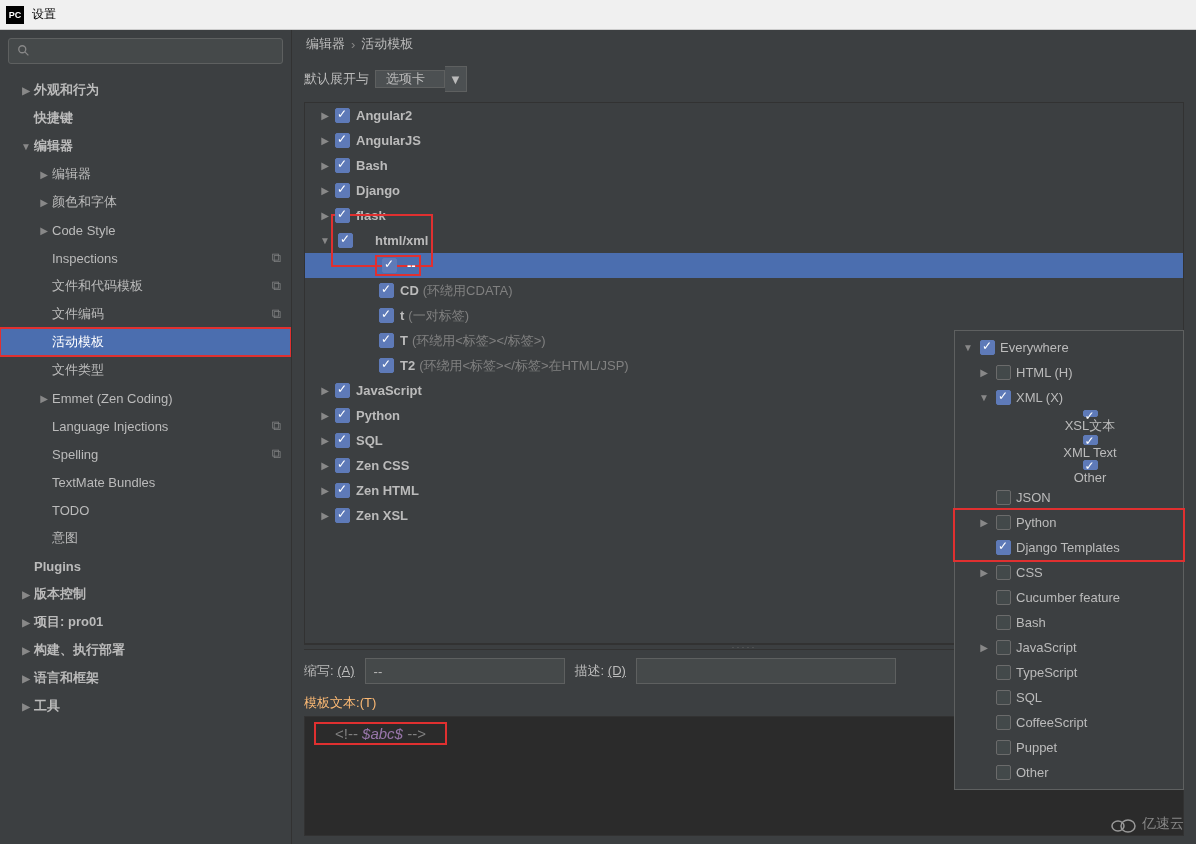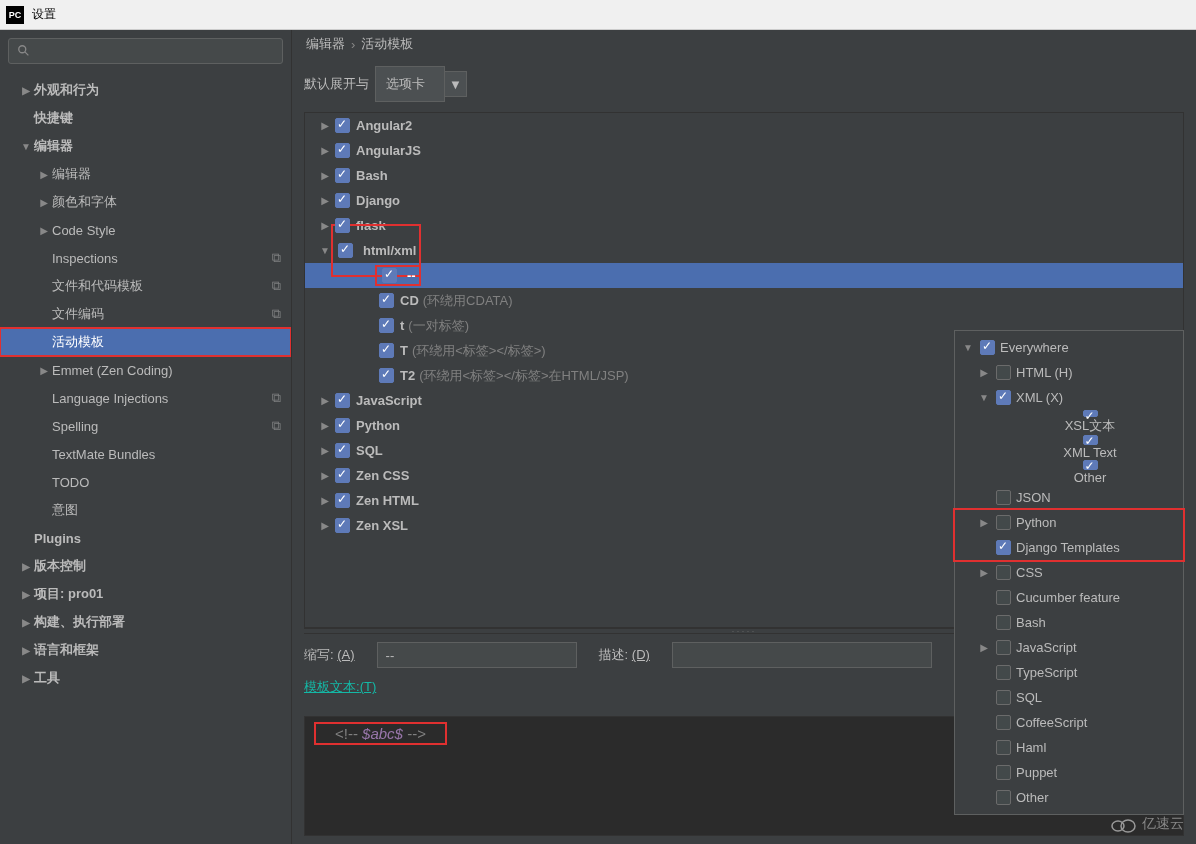--- a/index.html
+++ b/index.html
@@ -28,43 +28,43 @@
 .tree-item.lvl2 { padding-left: 36px; }
 
 .content { flex: 1; display: flex; flex-direction: column; background: #3c3f41; position: relative; }
 .breadcrumb { height: 28px; display: flex; align-items: center; padding: 0 14px; color: #bbbbbb; }
 .breadcrumb .sep { margin: 0 6px; color: #888; }
 
 .content-body { flex: 1; padding: 8px 12px; display: flex; flex-direction: column; overflow: hidden; }
 
 .expand-row { display: flex; align-items: center; margin-bottom: 10px; gap: 6px; }
 .expand-row .combo { display: flex; align-items: center; }
-.expand-row .combo-box { background: #4c5052; border: 1px solid #5e6060; height: 36px; padding: 0 10px; display: flex; align-items: center; color: #bbbbbb; min-width: 70px; }
+.expand-row .combo-box { background: #4c5052; border: 1px solid #5e6060; height: 18px; padding: 0 10px; display: flex; align-items: center; color: #bbbbbb; min-width: 70px; }
 .expand-row .combo-btn { background: #4c5052; border: 1px solid #5e6060; border-left: none; height: 26px; width: 22px; display: flex; align-items: center; justify-content: center; color: #bbbbbb; }
 
 .template-panel { flex: 1; background: #3c3f41; border: 1px solid #323232; overflow-y: auto; position: relative; }
 .tmpl-item { display: flex; align-items: center; height: 25px; padding-left: 8px; color: #bbbbbb; }
 .tmpl-item .arrow { width: 16px; font-size: 10px; color: #888; text-align: center; }
 .tmpl-item input[type=checkbox] { margin: 0 6px 0 2px; width: 14px; height: 14px; accent-color: #5e7ab8; }
 .tmpl-item .name { font-weight: bold; }
 .tmpl-item .hint { color: #808080; font-weight: normal; margin-left: 4px; font-style: normal; }
 .tmpl-item.lvl1 { padding-left: 12px; }
 .tmpl-item.lvl2 { padding-left: 56px; }
 .tmpl-item.selected { background: #4b6eaf; color: #fff; }
 .tmpl-item.selected .arrow { color: #fff; }
 
 .divider-h { height: 6px; cursor: ns-resize; background: #3c3f41; border-top: 1px solid #323232; border-bottom: 1px solid #323232; display:flex; align-items:center; justify-content:center; color:#666; font-size:9px; letter-spacing:2px; }
 
 .editor-section { padding-top: 8px; }
-.form-row { display: flex; align-items: center; gap: 22px; margin-bottom: 10px; }
+.form-row { display: flex; align-items: center; gap: 10px; margin-bottom: 10px; }
 .form-row label { color: #bbbbbb; font-size: 13px; }
 .form-row .underline { text-decoration: underline; }
 .form-row input[type=text] { background: #45494a; border: 1px solid #5e6060; height: 26px; padding: 0 8px; color: #bbbbbb; flex: 1; font-size: 13px; }
 
-.tmpl-text-label { color: #14b8a6; margin-bottom: 20px; text-decoration: underline; }
+.tmpl-text-label { color: #fdba74; margin-bottom: 4px; }
 .code-editor { background: #2b2b2b; border: 1px solid #323232; height: 120px; padding: 6px 10px; font-family: "Consolas", monospace; font-size: 15px; color: #808080; position: relative; }
 .code-editor .var { color: #9876aa; font-style: italic; }
 
 .applicable-row { display: flex; align-items: center; padding: 12px 0 0 0; color: #bbbbbb; font-size: 13px; }
 .applicable-row .change { color: #589df6; margin-left: 6px; cursor: pointer; }
 
 .context-panel { position: absolute; right: 12px; top: 300px; width: 230px; background: #3c3f41; border: 1px solid #5e6060; z-index: 10; padding: 4px 0; }
 .ctx-item { display: flex; align-items: center; height: 25px; padding-left: 6px; color: #bbbbbb; }
 .ctx-item .arrow { width: 14px; font-size: 10px; color: #888; text-align: center; }
 .ctx-item input[type=checkbox] { margin: 0 5px; width: 13px; height: 13px; }
@@ -137,20 +137,24 @@
         <div class="tree-item lvl2">
           <span class="arrow"></span>
           <span class="label">文件编码</span>
           <span class="copy-icon">⧉</span>
         </div>
         <div class="tree-item lvl2 selected redoutline">
           <span class="arrow"></span>
           <span class="label">活动模板</span>
         </div>
         <div class="tree-item lvl2">
+          <span class="arrow"></span>
+          <span class="label">文件类型</span>
+        </div>
+        <div class="tree-item lvl2">
           <span class="arrow">▶</span>
           <span class="label">Emmet (Zen Coding)</span>
         </div>
         <div class="tree-item lvl2">
           <span class="arrow"></span>
           <span class="label">Language Injections</span>
           <span class="copy-icon">⧉</span>
         </div>
         <div class="tree-item lvl2">
           <span class="arrow"></span>
@@ -234,21 +238,21 @@
             <input type="checkbox" class="cb" checked="" style="">
             <span class="name">Django</span>
           </div>
           <div class="tmpl-item lvl1">
             <span class="arrow">▶</span>
             <input type="checkbox" class="cb" checked="" style="">
             <span class="name">flask</span>
           </div>
           <div class="tmpl-item lvl1">
             <span class="arrow">▼</span>
-            <span style="outline: rgb(224, 48, 48) solid 2px; padding: 17px 3px; display: inline-flex; align-items: center; gap: 4px;">
+            <span style="outline: rgb(224, 48, 48) solid 2px; padding: 17px 3px; display: inline-flex; align-items: center; gap: 16px;">
               <input type="checkbox" class="cb" checked="" style="">
               <span class="name">html/xml</span>
             </span>
           </div>
           <div class="tmpl-item lvl2 selected">
             <span class="arrow"></span>
             <span style="outline: rgb(224, 48, 48) solid 2px; padding: 1px 3px; display: inline-flex; align-items: center; gap: 4px;">
               <input type="checkbox" class="cb" checked="" style="">
               <span class="name">--</span>
             </span>
@@ -405,25 +409,20 @@
         </div>
         <div class="ctx-item c2">
           <span class="arrow"></span>
           <input type="checkbox" class="cb" style="">
           <span>SQL</span>
         </div>
         <div class="ctx-item c2">
           <span class="arrow"></span>
           <input type="checkbox" class="cb" style="">
           <span>CoffeeScript</span>
-        </div>
-        <div class="ctx-item c2">
-          <span class="arrow"></span>
-          <input type="checkbox" class="cb" style="">
-          <span>Haml</span>
         </div>
         <div class="ctx-item c2">
           <span class="arrow"></span>
           <input type="checkbox" class="cb" style="">
           <span>Puppet</span>
         </div>
         <div class="ctx-item c2">
           <span class="arrow"></span>
           <input type="checkbox" class="cb" style="">
           <span>Other</span>

